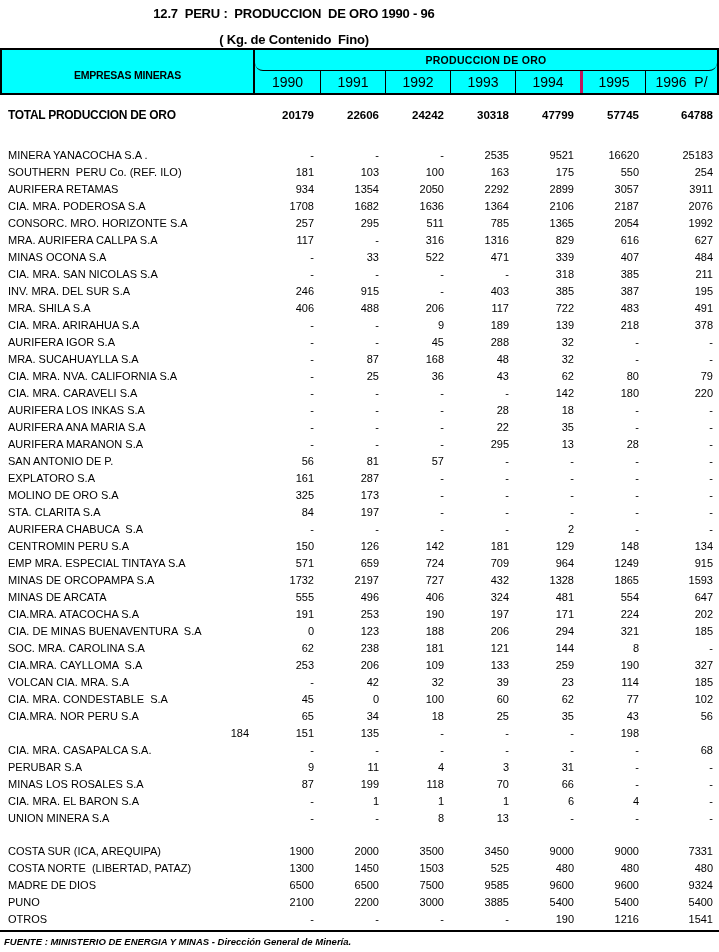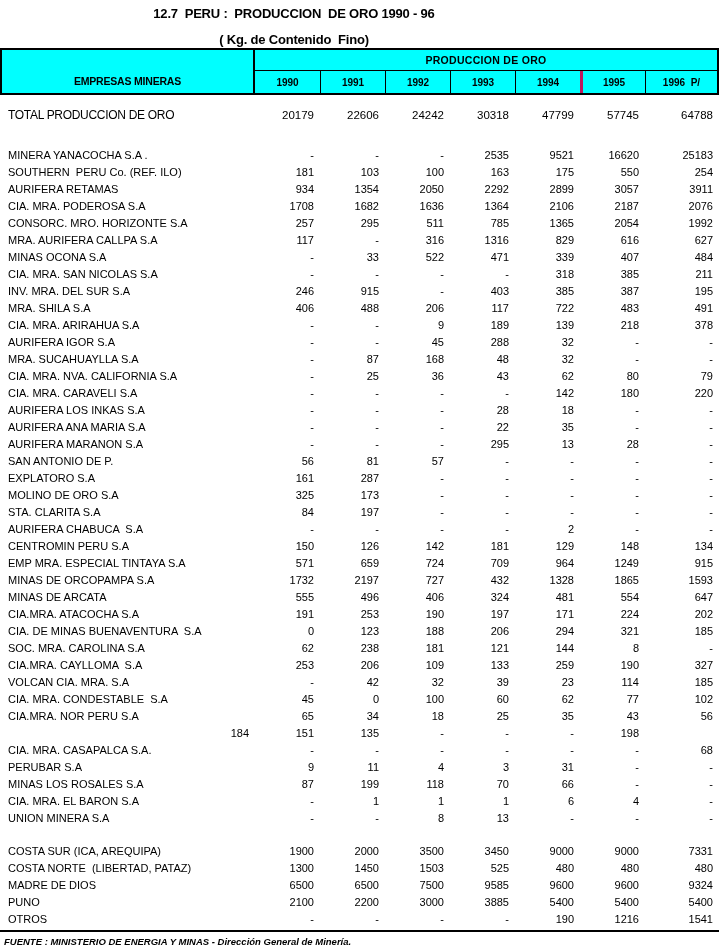--- a/index.html
+++ b/index.html
@@ -9,42 +9,42 @@
   }
   .title-line { position:absolute; left:0; width:588px; text-align:center;
     font-weight:bold; font-size:13px; letter-spacing:-0.2px; white-space:pre; }
   #title1 { top:6px; }
   #title2 { top:32px; }
 
   
   .hdr { position:absolute; left:0; top:48px; width:719px; height:47px;
     background:#00FFFF; border:2px solid #000; box-sizing:border-box; display:flex; }
   .hdr-left { width:253px; border-right:2px solid #000; box-sizing:border-box;
-    display:flex; align-items:flex-end; justify-content:center; padding-bottom:6px;
+    display:flex; align-items:flex-end; justify-content:center; padding-bottom:12px;
     font-weight:bold; font-size:10.5px; letter-spacing:-0.2px; }
   .hdr-right { flex:1; display:flex; flex-direction:column; }
   .hdr-group { height:21px; border-bottom:1px solid #000; box-sizing:border-box;
     display:flex; align-items:center; justify-content:center;
-    font-weight:bold; font-size:10.5px; letter-spacing:0.3px; }
+    font-weight:bold; font-size:10.5px; letter-spacing:0.3px;border-radius:8px; }
   .hdr-years { flex:1; display:grid;
     grid-template-columns:65px 65px 65px 65px 65px 65px 1fr; }
   .hdr-year { display:flex; align-items:center; justify-content:center;
-    font-weight:bold; font-size:10px; border-left:1px solid #000;
+    font-weight:normal; font-size:14px; border-left:1px solid #000;
     box-sizing:border-box; white-space:pre; }
   .hdr-year:first-child { border-left:none; }
   .hdr-year.thick { border-left:3px solid #be185d; }
 
   
   .rows { position:absolute; left:0; top:106px; width:719px; }
   .row { height:17px; display:grid;
     grid-template-columns:255px 65px 65px 65px 65px 65px 65px 74px;
     align-items:center; }
   .row .name { padding-left:8px; font-size:11px; white-space:pre; overflow:hidden; }
   .row .val { text-align:right; padding-right:6px; font-size:11px; white-space:pre; }
-  .row.total { height:18px; font-weight:normal; }
+  .row.total { height:18px; font-weight:bold; }
   .row.total .name { font-size:12px; letter-spacing:-0.3px; }
   .row.total .val { font-size:11.5px; }
   .spacer-a { height:22px; }
   .spacer-b { height:16px; }
 
   
   .rule { position:absolute; left:0; top:930px; width:719px; height:2px; background:#000; }
   .footer { position:absolute; left:4px; top:936px; font-size:9.5px;
     font-weight:bold; font-style:italic; white-space:pre; }
 </style>

